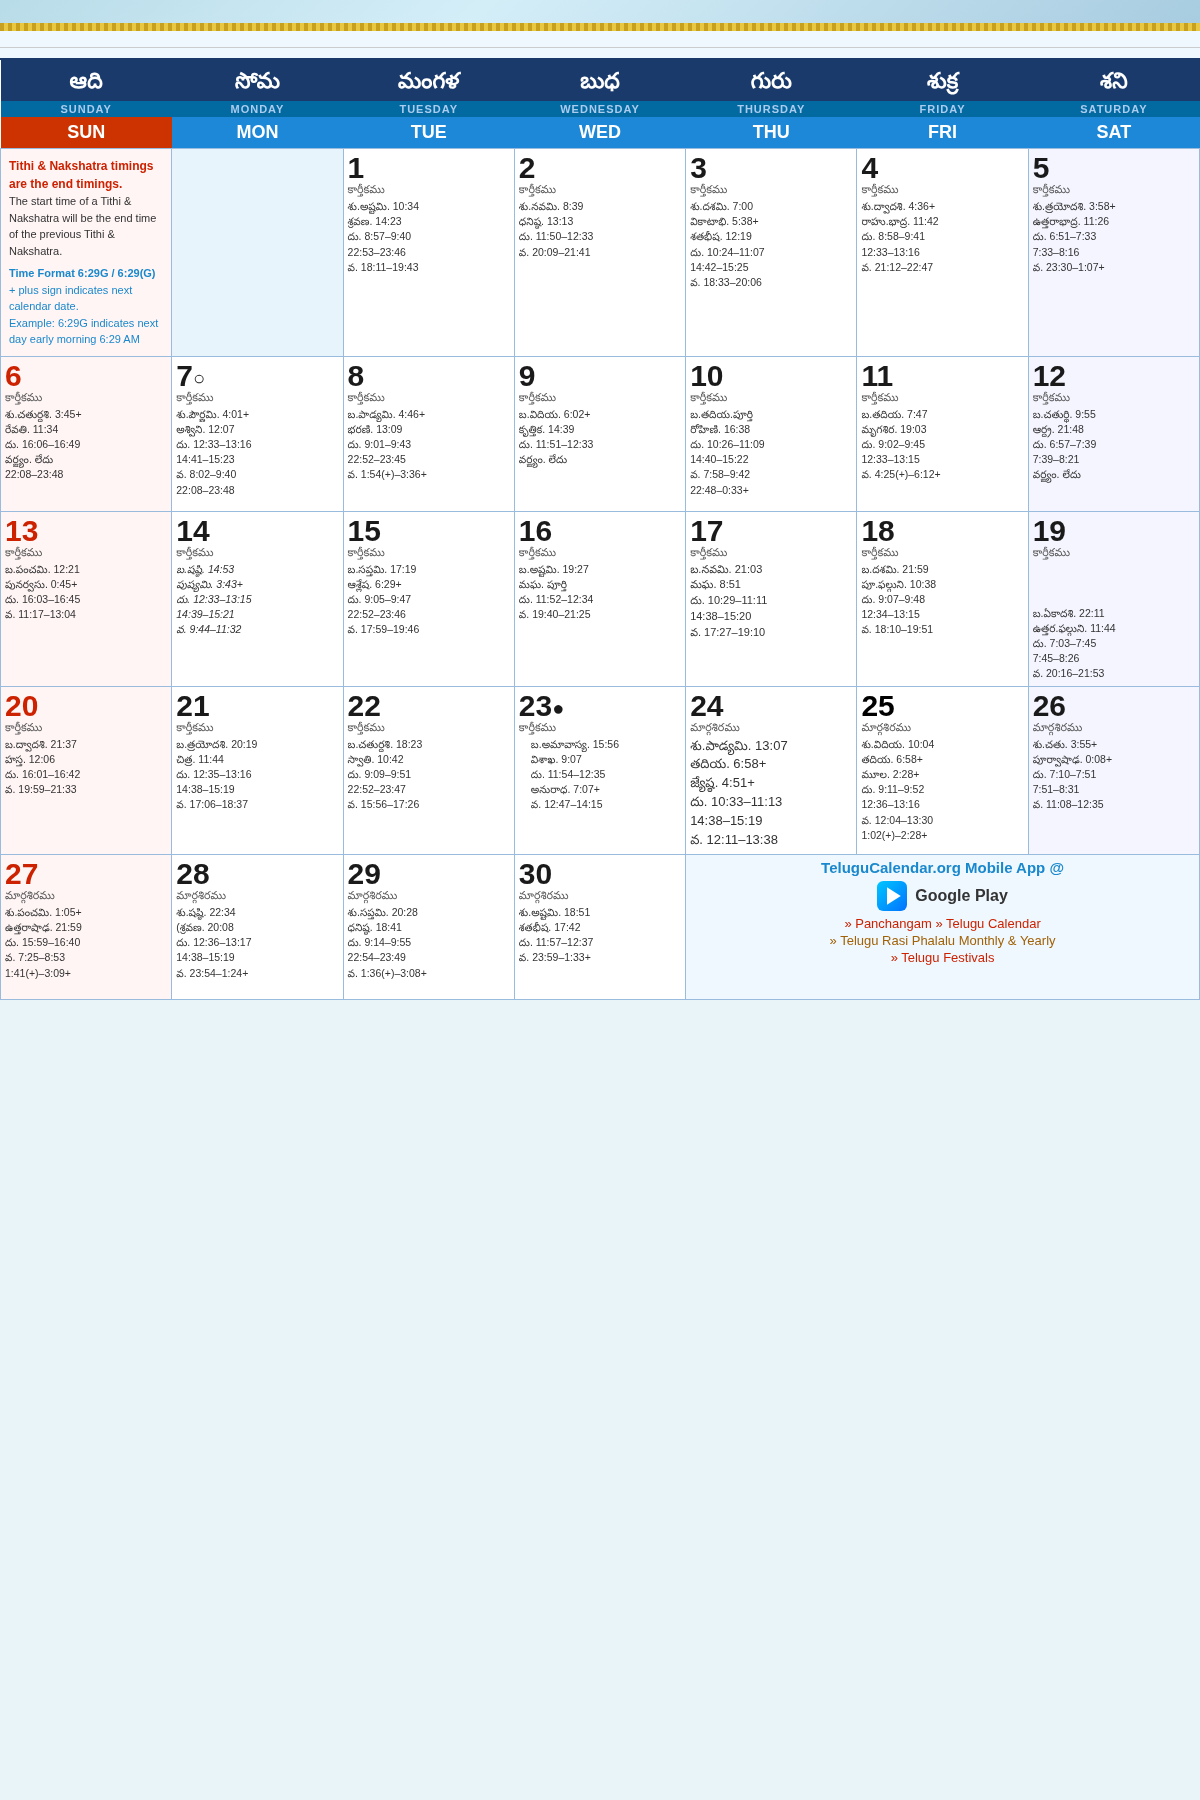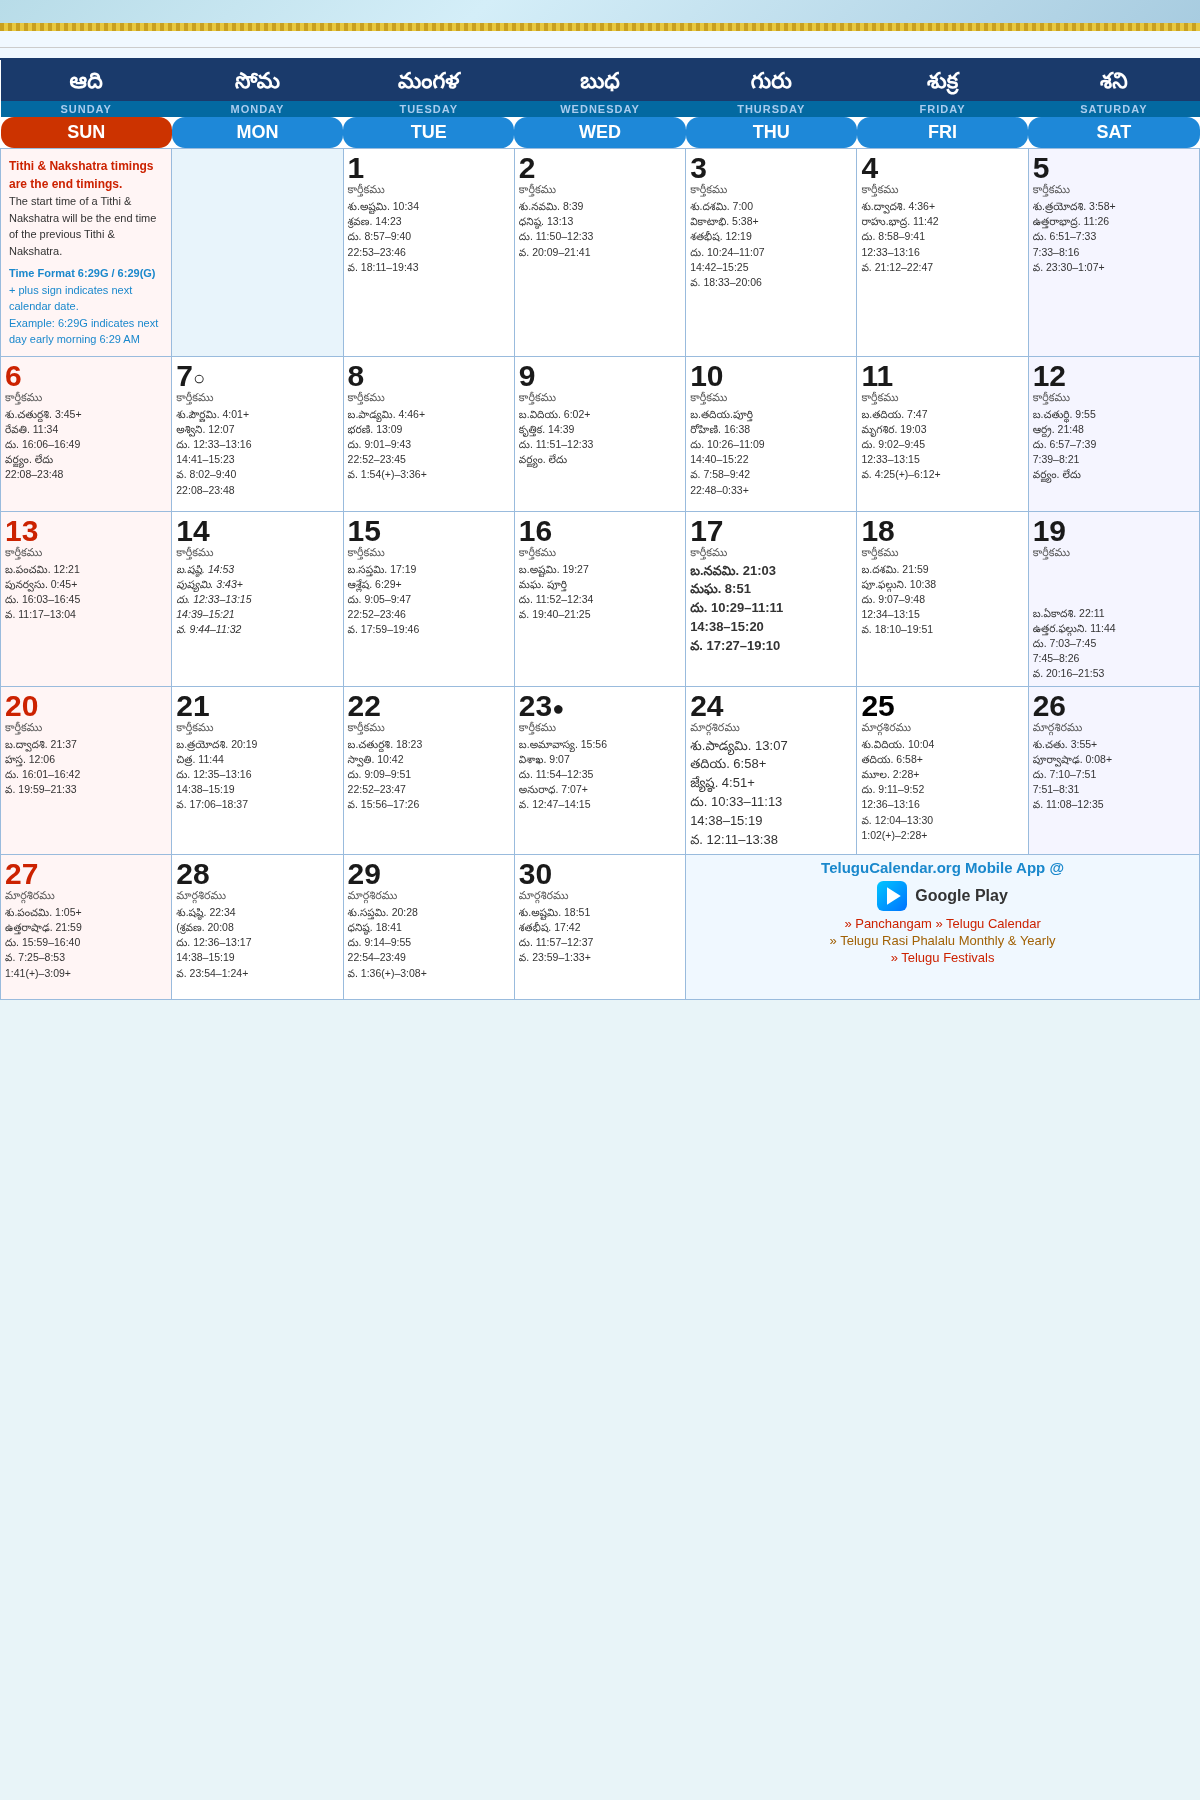--- a/index.html
+++ b/index.html
@@ -72,21 +72,20 @@
       text-align: center;
       padding: 2px;
       letter-spacing: 1px;
     }
     .day-header-english-abbr {
       padding: 5px 4px;
       text-align: center;
       font-size: 18px;
       font-weight: 900;
       color: #fff;
-      border-radius: 13px;
     }
     .sun-col .day-header-english-abbr { background: #cc3300; }
     .mon-col .day-header-english-abbr,
     .tue-col .day-header-english-abbr,
     .wed-col .day-header-english-abbr,
     .thu-col .day-header-english-abbr,
     .fri-col .day-header-english-abbr,
     .sat-col .day-header-english-abbr { background: #1e88d8; }
 
     .calendar-table td {
@@ -267,21 +266,21 @@
         <div style="font-size:10.5px;color:#333;line-height:1.45;">బ.సప్తమి. 17:19<br>ఆశ్లేష. 6:29+<br>దు. 9:05–9:47<br>22:52–23:46<br>వ. 17:59–19:46</div>
       </td>
         <td>
         <div style="font-size:30px;font-weight:900;color:#1a1a1a;line-height:1;">16</div>
         <div style="font-size:11px;color:#555;margin-bottom:1px;">కార్తీకము</div>
         <div style="font-size:10.5px;color:#333;line-height:1.45;">బ.అష్టమి. 19:27<br>మఘ. పూర్తి<br>దు. 11:52–12:34<br>వ. 19:40–21:25</div>
       </td>
         <td>
         <div style="font-size:30px;font-weight:900;color:#1a1a1a;line-height:1;">17</div>
         <div style="font-size:11px;color:#555;margin-bottom:1px;">కార్తీకము</div>
-        <div style="font-size:13px;color:#333;line-height:1.45;font-weight:bold;">బ.నవమి. 21:03<br>మఘ. 8:51<br>దు. 10:29–11:11<br>14:38–15:20<br>వ. 17:27–19:10</div>
+        <div style="font-size:11px;color:#333;line-height:1.45;">బ.నవమి. 21:03<br>మఘ. 8:51<br>దు. 10:29–11:11<br>14:38–15:20<br>వ. 17:27–19:10</div>
       </td>
         <td>
         <div style="font-size:30px;font-weight:900;color:#1a1a1a;line-height:1;">18</div>
         <div style="font-size:11px;color:#555;margin-bottom:1px;">కార్తీకము</div>
         <div style="font-size:10.5px;color:#333;line-height:1.45;">బ.దశమి. 21:59<br>పూ.ఫల్గుని. 10:38<br>దు. 9:07–9:48<br>12:34–13:15<br>వ. 18:10–19:51</div>
       </td>
         <td style="background: rgb(245, 245, 255);">
         <div style="font-size:30px;font-weight:900;color:#1a1a1a;line-height:1;">19</div>
         <div style="font-size:11px;color:#555;margin-bottom:1px;">కార్తీకము</div>
         <div style="font-size:10.5px;color:#333;line-height:1.45;margin-top:45px;">బ.ఏకాదశి. 22:11<br>ఉత్తర.ఫల్గుని. 11:44<br>దు. 7:03–7:45<br>7:45–8:26<br>వ. 20:16–21:53</div>
@@ -299,21 +298,21 @@
         <div style="font-size:10.5px;color:#333;line-height:1.45;">బ.త్రయోదశి. 20:19<br>చిత్ర. 11:44<br>దు. 12:35–13:16<br>14:38–15:19<br>వ. 17:06–18:37</div>
       </td>
         <td>
         <div style="font-size:30px;font-weight:900;color:#1a1a1a;line-height:1;">22</div>
         <div style="font-size:11px;color:#555;margin-bottom:1px;">కార్తీకము</div>
         <div style="font-size:10.5px;color:#333;line-height:1.45;">బ.చతుర్దశి. 18:23<br>స్వాతి. 10:42<br>దు. 9:09–9:51<br>22:52–23:47<br>వ. 15:56–17:26</div>
       </td>
         <td>
         <div style="font-size:30px;font-weight:900;color:#1a1a1a;line-height:1;">23<span style="font-size:20px;vertical-align:middle;">●</span></div>
         <div style="font-size:11px;color:#555;margin-bottom:1px;">కార్తీకము</div>
-        <div style="font-size:10.5px;color:#333;line-height:1.45;">బ.అమావాస్య. 15:56<br>విశాఖ. 9:07<br>దు. 11:54–12:35<br>అనురాధ. 7:07+<br>వ. 12:47–14:15</div>
+        <div style="font-size:10.5px;color:#333;line-height:1.45;margin-left:12px;">బ.అమావాస్య. 15:56<br>విశాఖ. 9:07<br>దు. 11:54–12:35<br>అనురాధ. 7:07+<br>వ. 12:47–14:15</div>
       </td>
         <td>
         <div style="font-size:30px;font-weight:900;color:#1a1a1a;line-height:1;">24</div>
         <div style="font-size:11px;color:#555;margin-bottom:1px;">మార్గశిరము</div>
         <div style="font-size:13px;color:#333;line-height:1.45;">శు.పాడ్యమి. 13:07<br>తదియ. 6:58+<br>జ్యేష్ఠ. 4:51+<br>దు. 10:33–11:13<br>14:38–15:19<br>వ. 12:11–13:38</div>
       </td>
         <td>
         <div style="font-size:30px;font-weight:900;color:#000000;line-height:1;">25</div>
         <div style="font-size:11px;color:#555;margin-bottom:1px;">మార్గశిరము</div>
         <div style="font-size:10.5px;color:#333;line-height:1.45;">శు.విదియ. 10:04<br>తదియ. 6:58+<br>మూల. 2:28+<br>దు. 9:11–9:52<br>12:36–13:16<br>వ. 12:04–13:30<br>1:02(+)–2:28+</div>

